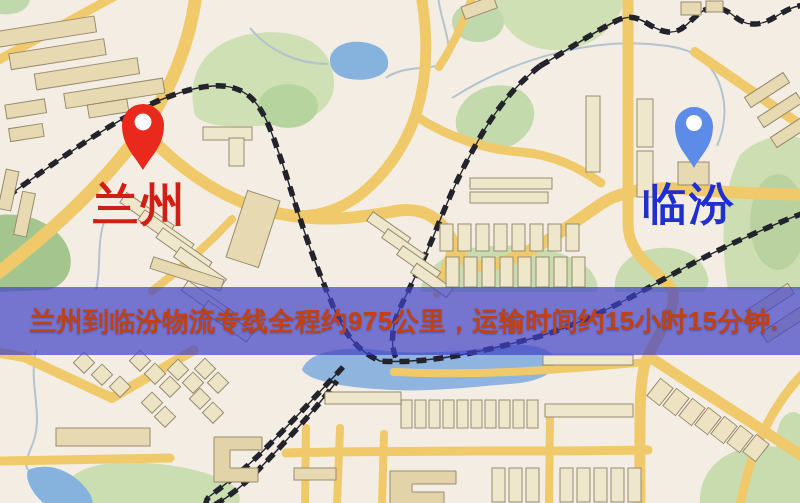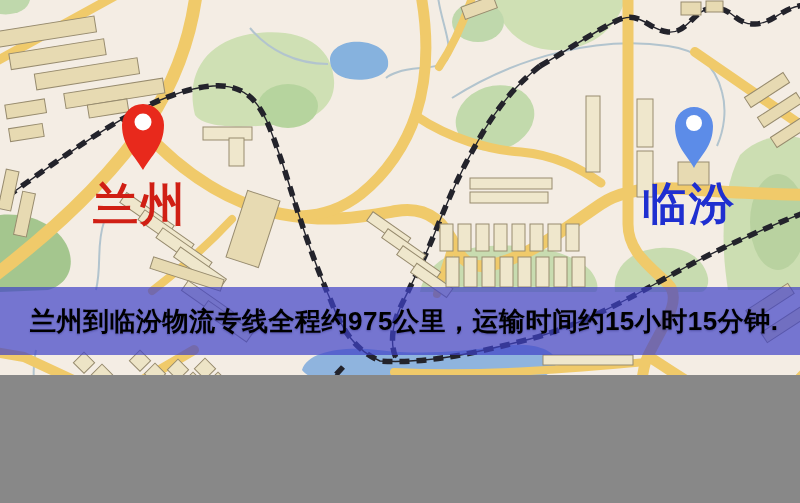--- a/index.html
+++ b/index.html
@@ -1,21 +1,21 @@
 <!DOCTYPE html>
 <html><head>
 <meta charset="utf-8">
 <style>
   html,body{margin:0;padding:0;background:#888;}
-  .screen{position:relative;width:800px;height:375px;overflow:hidden;
+  .screen{position:relative;width:800px;height:503px;overflow:hidden;
           font-family:"Liberation Sans","DejaVu Sans",sans-serif;background:#F4EDE4;}
   .screen svg{position:absolute;left:0;top:0;}
   .banner{position:absolute;left:0;top:287px;width:800px;height:68px;
           background:rgba(62,66,200,0.70);display:flex;align-items:center;}
-  .banner-text{padding-left:30px;color:#000000;font-size:26px;font-weight:600;
+  .banner-text{padding-left:30px;color:#c2410c;font-size:26px;font-weight:600;
                letter-spacing:.5px;white-space:nowrap;
                text-shadow:0 1px 2px rgba(40,40,120,.45);
                font-family:"Liberation Sans","DejaVu Sans",sans-serif;}
   .city-label{font-family:"Liberation Serif","DejaVu Serif",serif;font-weight:bold;}
 </style>
 </head>
 <body>
 
 <div class="screen">
 

